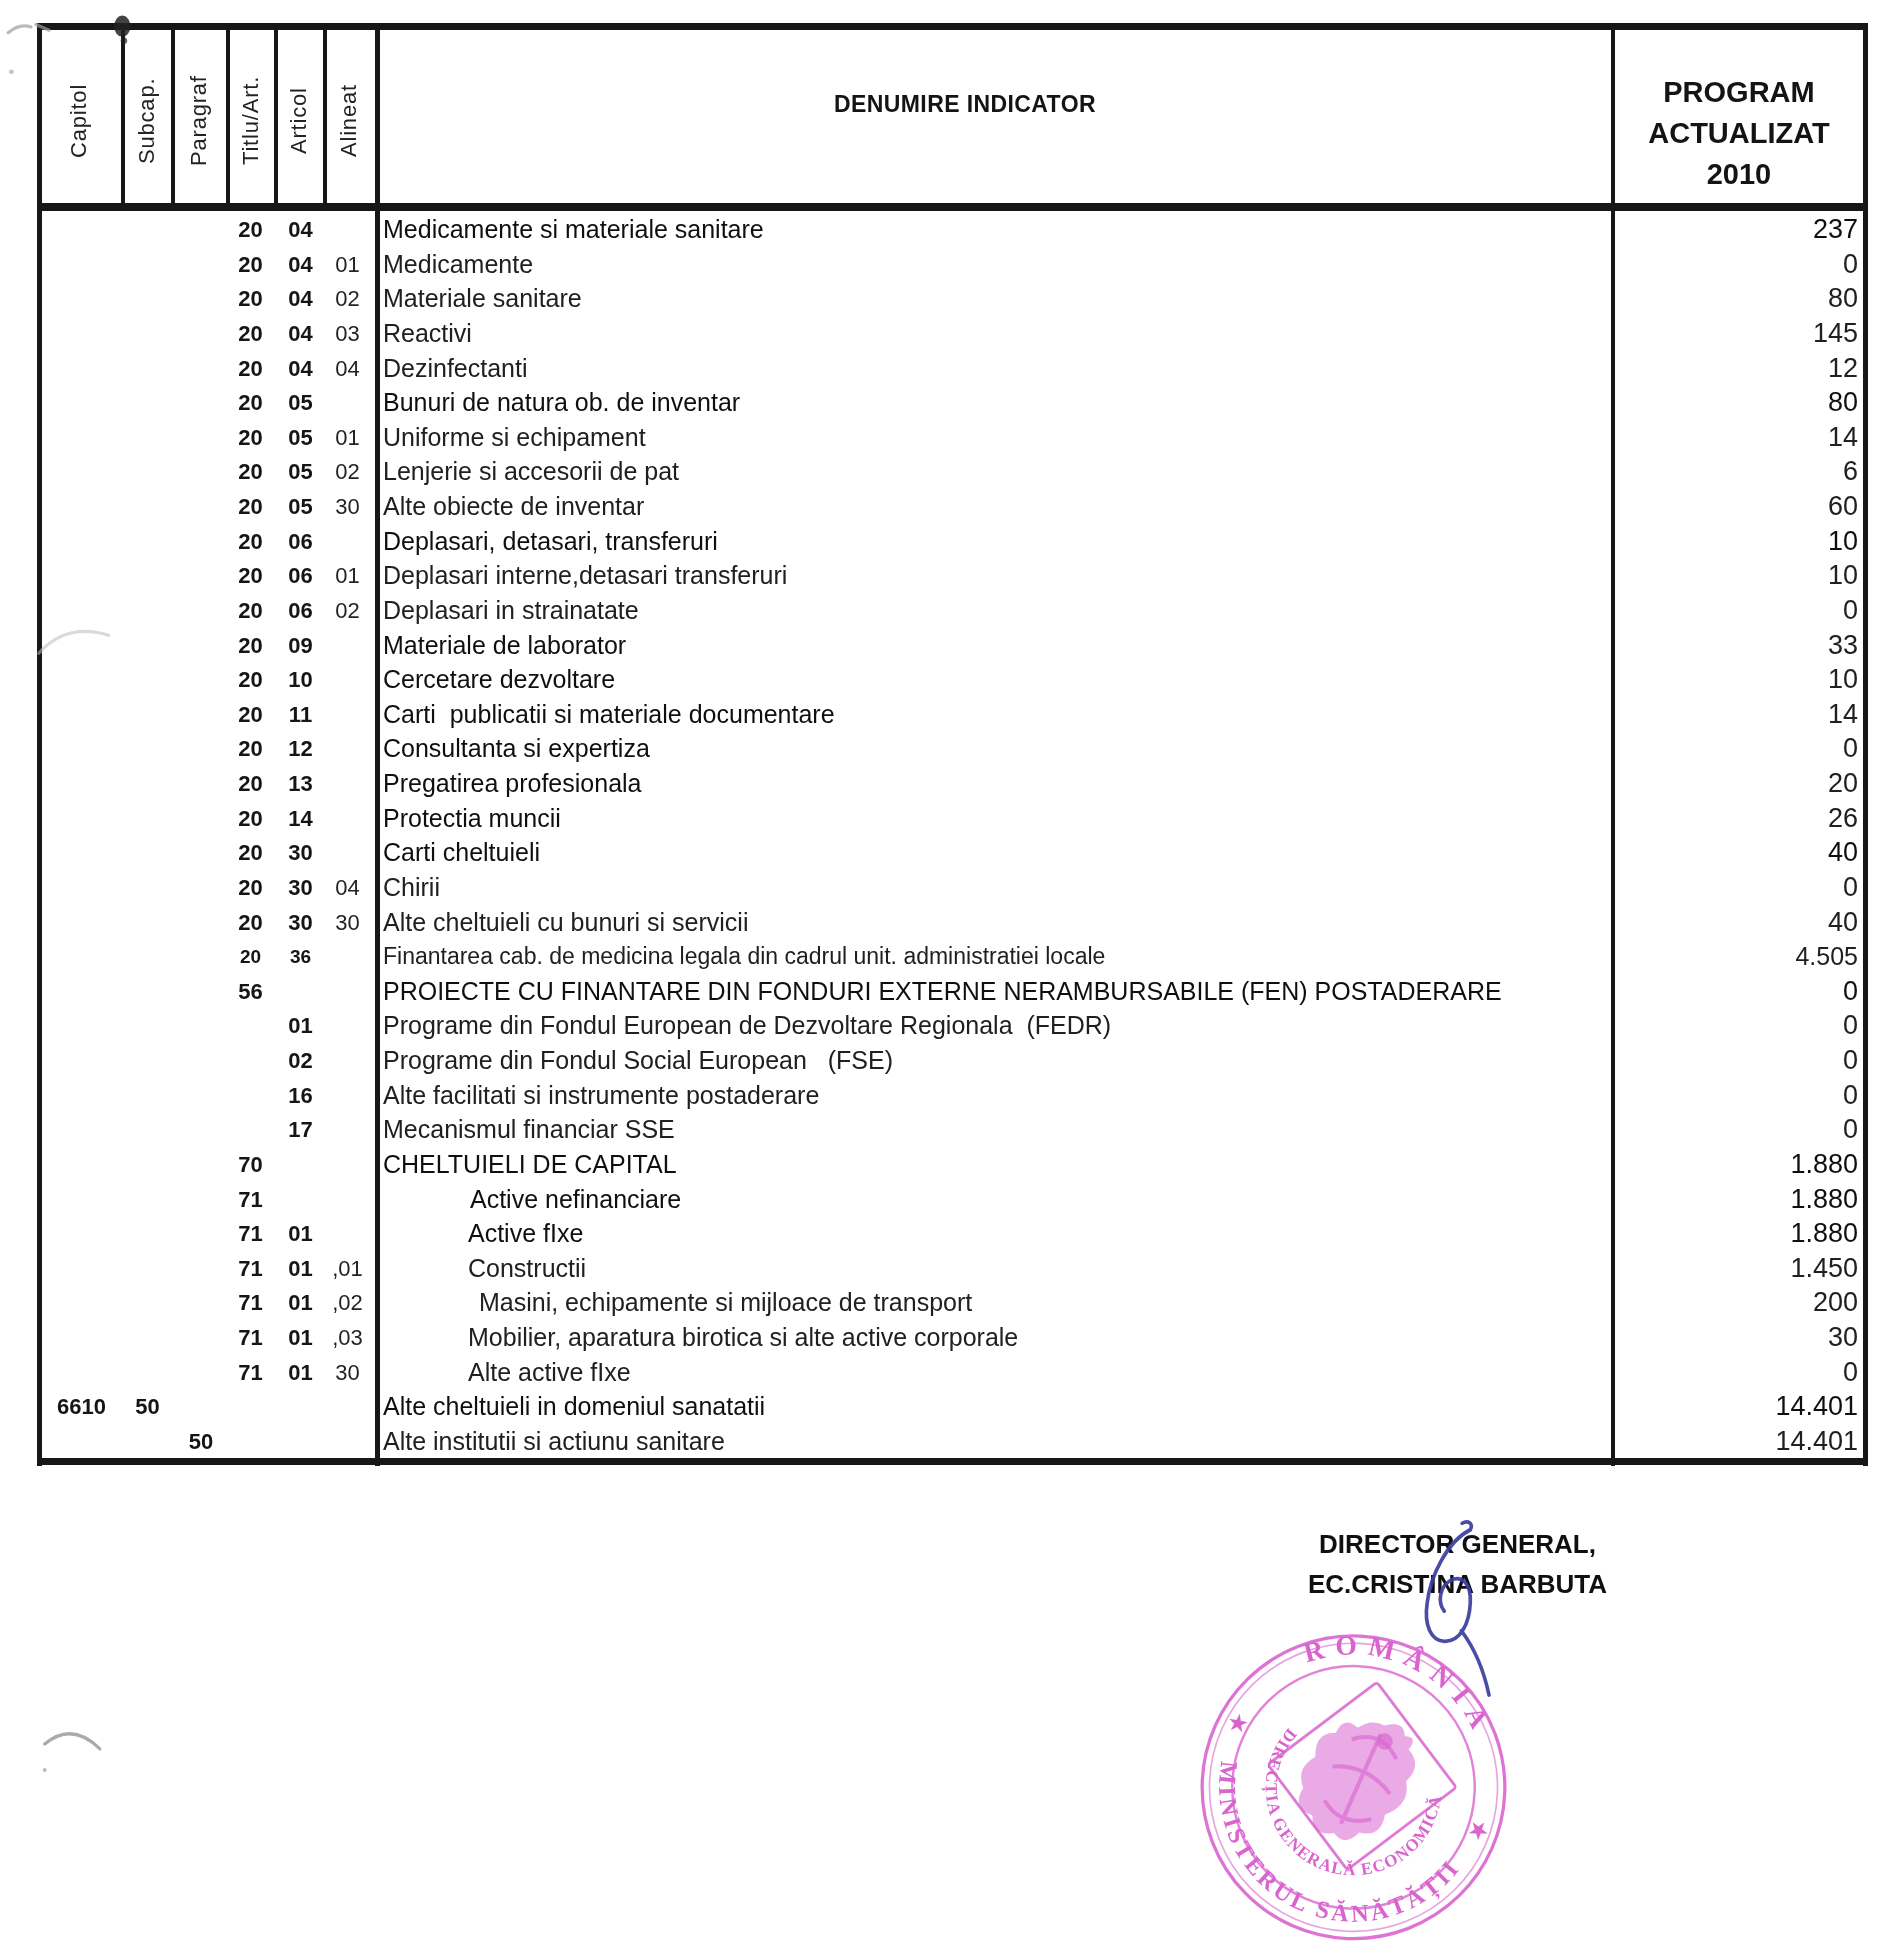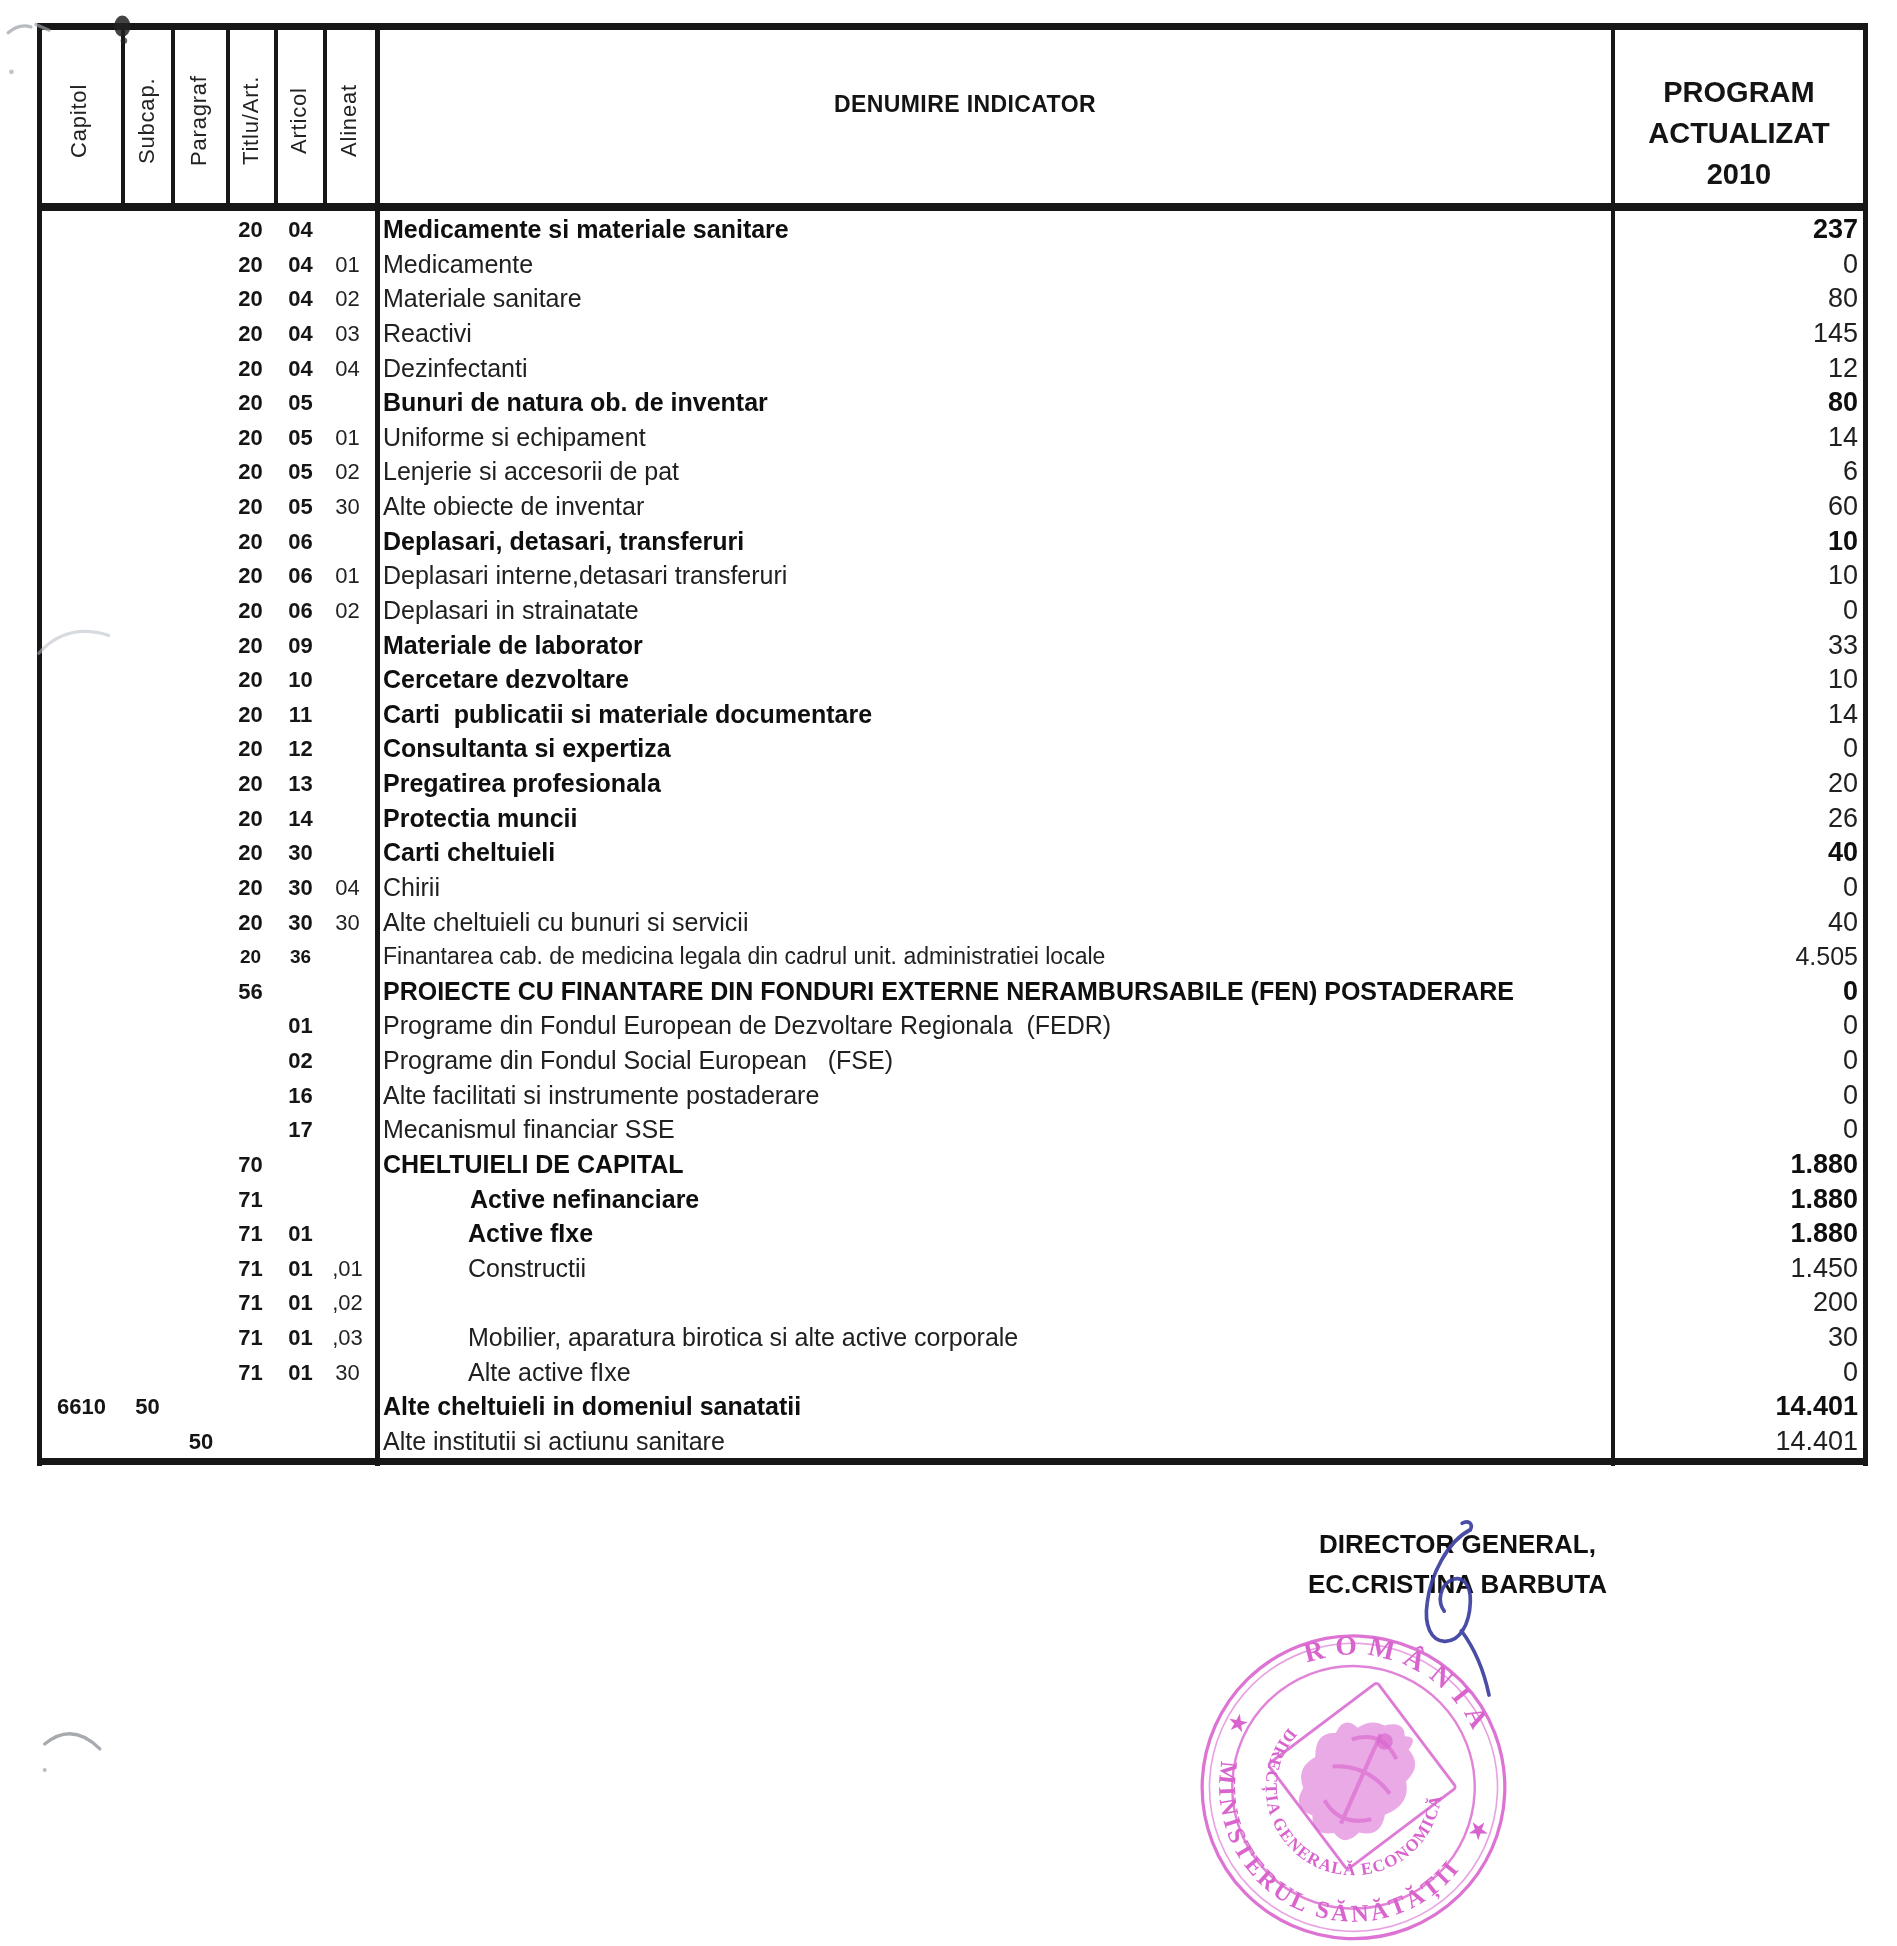--- a/index.html
+++ b/index.html
@@ -20,21 +20,21 @@
   .cap{left:41px;width:81px;}
   .sub{left:124px;width:47px;}
   .par{left:176px;width:50px;}
   .tit{left:230px;width:41px;}
   .art{left:280px;width:41px;}
   .ali{left:324px;width:47px;font-weight:400;color:#232323;}
   .dn{position:absolute;left:383px;top:0;height:100%;display:flex;align-items:center;
       font-size:25px;white-space:pre;color:#202020;}
   .vl{position:absolute;left:1622px;width:236px;top:0;height:100%;display:flex;align-items:center;justify-content:flex-end;
       font-size:27px;color:#202020;}
-  .bold{font-weight:700;color:#0f0f0f;}
+  .bold{font-weight:400;color:#0f0f0f;}
   .row.small .cc{font-size:19px;}
   .row.small .dn{font-size:23px;}
   .row.small .vl{font-size:25px;}
   
   .sig-block{position:absolute;left:1262px;top:1524px;width:391px;text-align:center;
              font-size:26px;line-height:40px;font-weight:700;color:#101010;}
   .overlay-svg{position:absolute;pointer-events:none;}
 </style>
 </head>
 <body>
@@ -255,20 +255,21 @@
         <span class="cc tit">71</span>
         <span class="cc art">01</span>
         <span class="cc ali">,01</span>
         <span class="dn" style="left: 468px;">Constructii</span>
         <span class="vl">1.450</span>
       </div>
       <div class="row" style="top: 1073px; height: 35px;">
         <span class="cc tit">71</span>
         <span class="cc art">01</span>
         <span class="cc ali">,02</span>
+        <span class="dn" style="left: 472px;"> Masini, echipamente si mijloace de transport</span>
         <span class="vl">200</span>
       </div>
       <div class="row" style="top: 1108px; height: 35px;">
         <span class="cc tit">71</span>
         <span class="cc art">01</span>
         <span class="cc ali">,03</span>
         <span class="dn" style="left: 468px;">Mobilier, aparatura birotica si alte active corporale</span>
         <span class="vl">30</span>
       </div>
       <div class="row" style="top: 1143px; height: 35px;">

